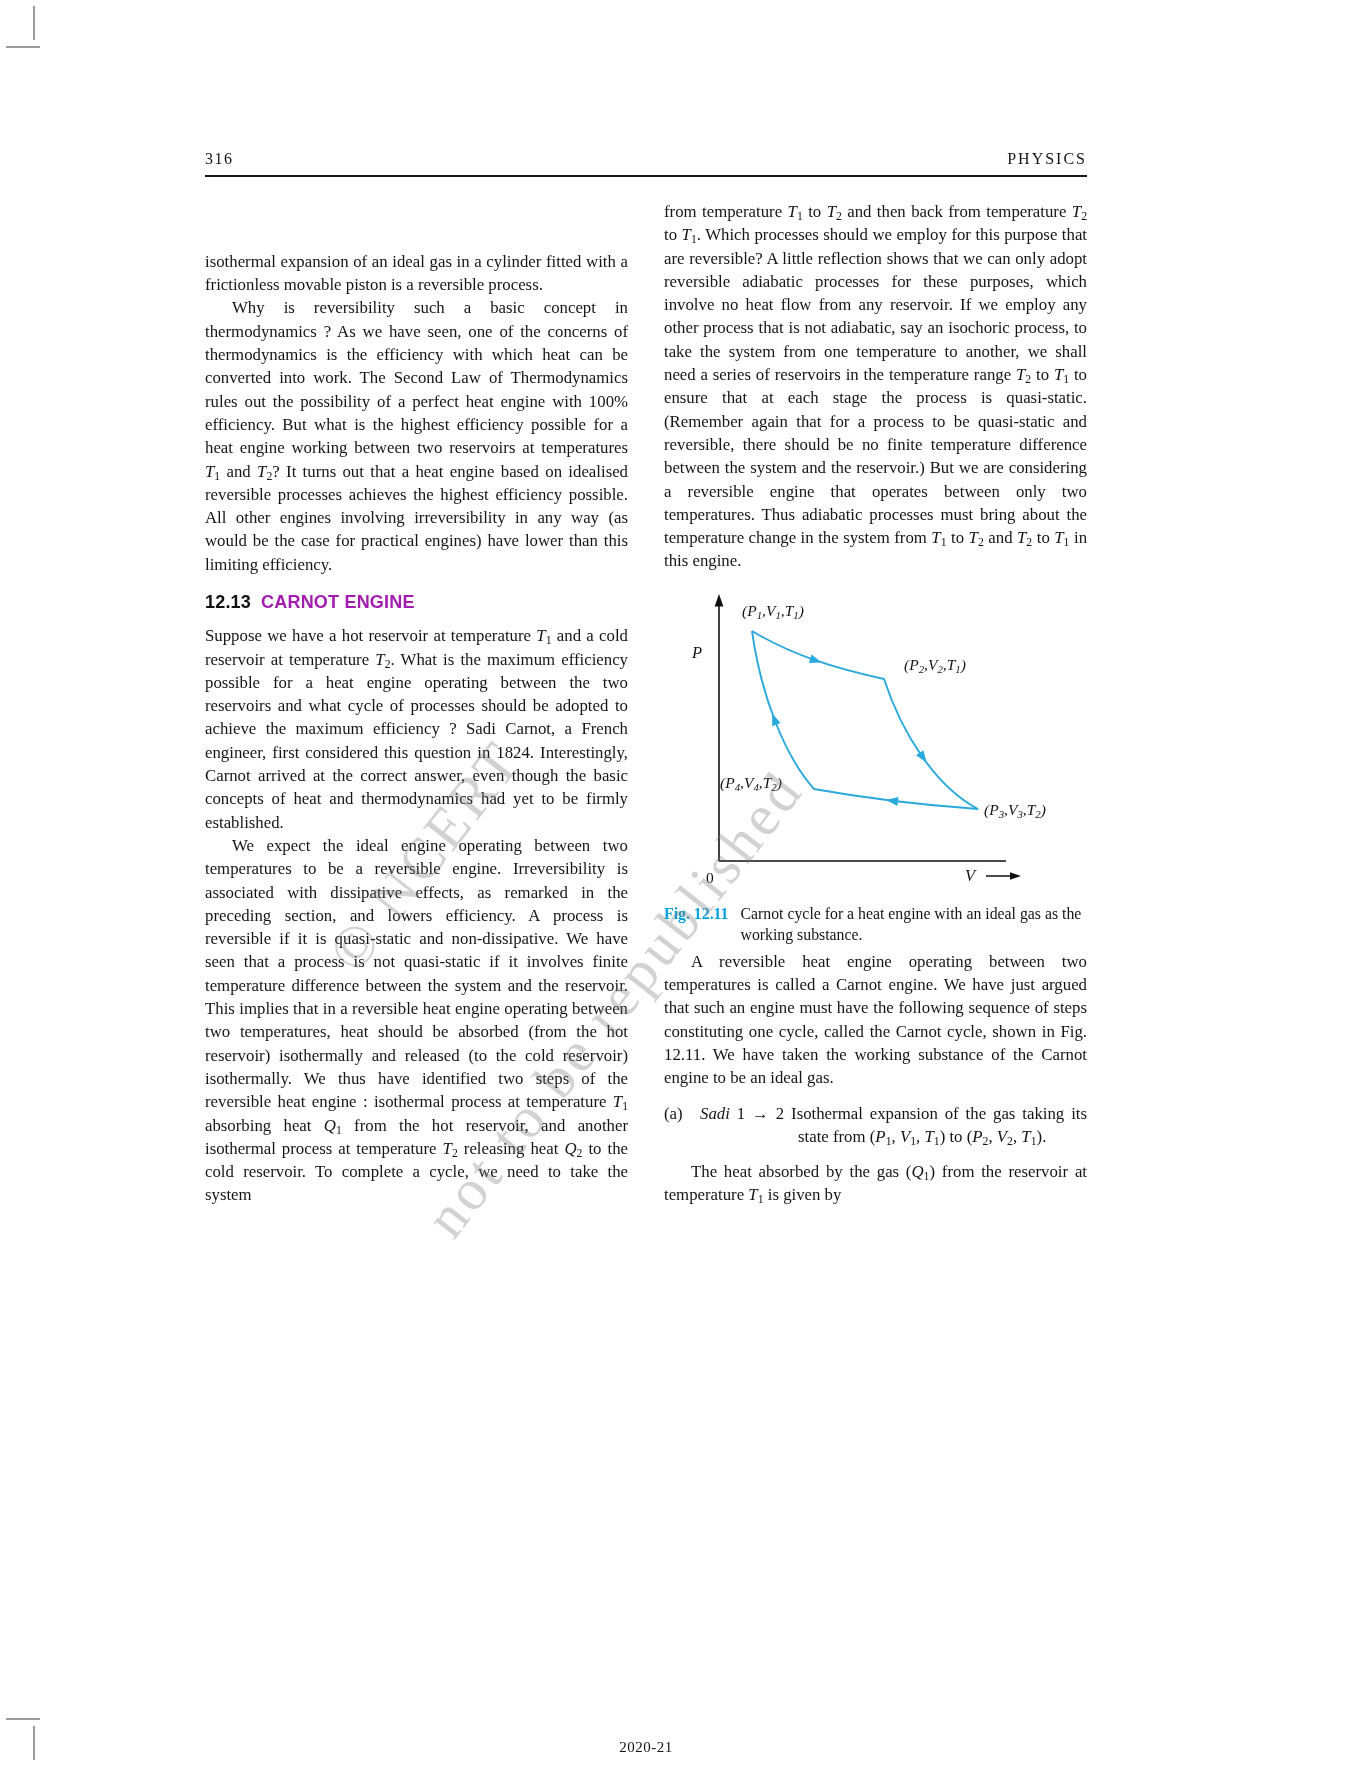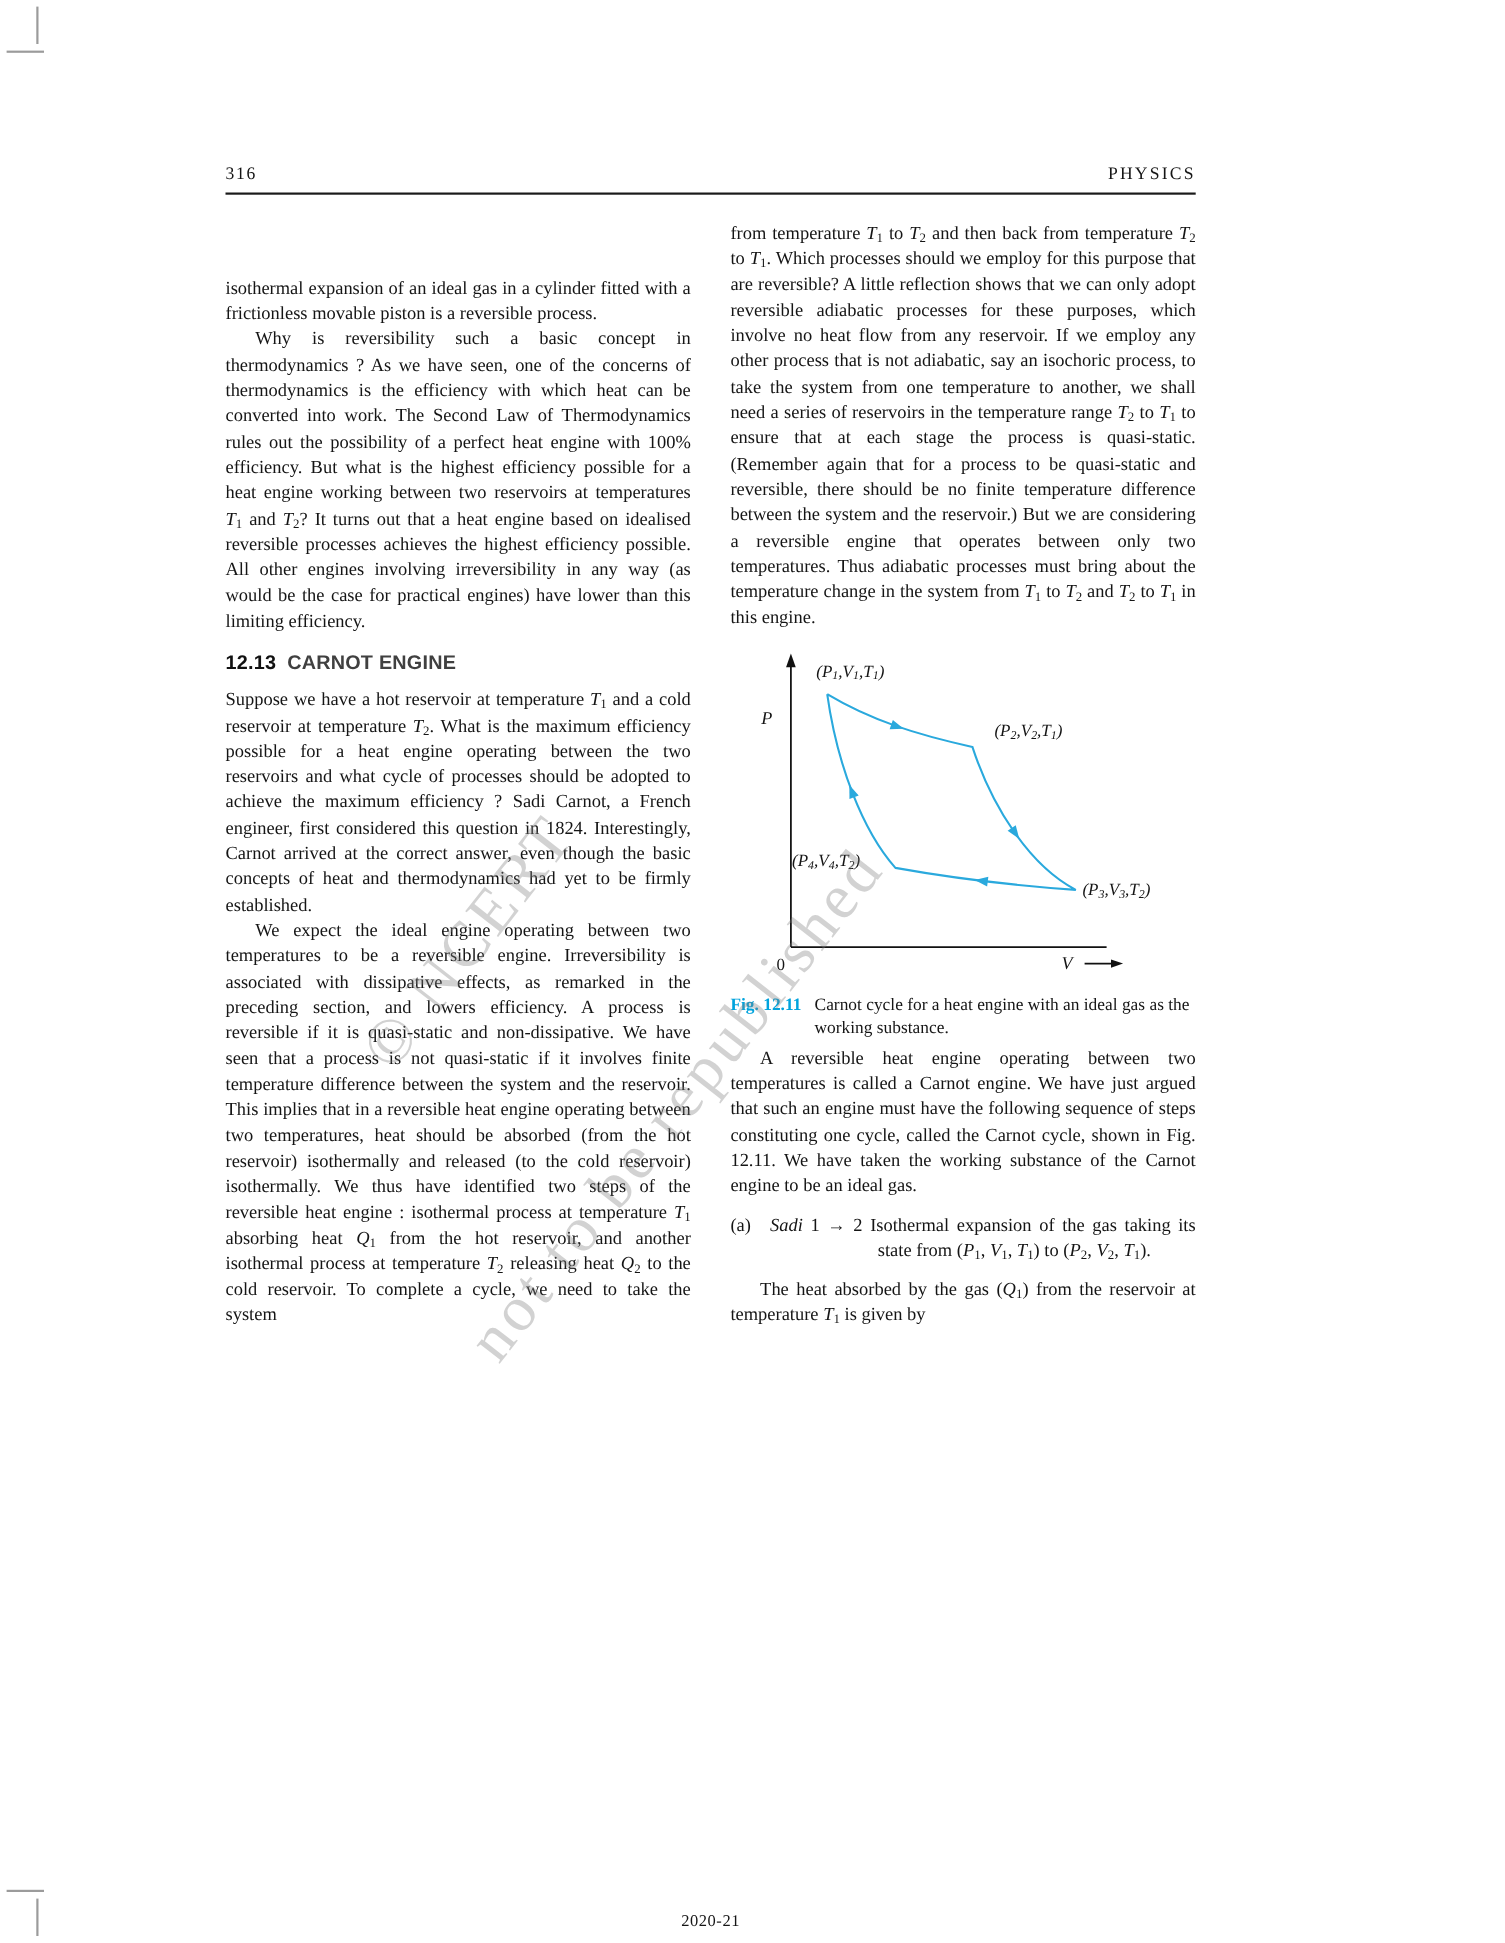--- a/index.html
+++ b/index.html
@@ -24,21 +24,21 @@
   .col { width: 423px; font-size: 16.8px; line-height: 23.3px; text-align: justify; }
   p { margin: 0; }
   .indent { text-indent: 27px; }
   sub { font-size: 0.7em; line-height: 0; vertical-align: -0.25em; }
   .section-heading {
     display: block; margin: 15px 0 10px;
     font-family: "Liberation Sans", sans-serif;
     font-size: 18px; font-weight: bold; letter-spacing: 0.2px; text-align: left;
   }
   .sec-num { color: #111; margin-right: 10px; }
-  .sec-title { color: #404040; }
+  .sec-title { color: #a21caf; }
   .fig { margin: 16px 0 4px; }
   .fig-canvas { position: relative; width: 420px; height: 302px; }
   .fig-canvas svg { position: absolute; left: 0; top: 0; }
   .axis-label { position: absolute; font-size: 16.5px; font-style: italic; }
   .p-label { left: 28px; top: 52px; }
   .v-label { left: 301px; top: 275px; }
   .origin-label { position: absolute; left: 42px; top: 277px; font-size: 15.5px; }
   .state-label { position: absolute; font-size: 15.5px; font-style: italic; white-space: nowrap; }
   .s1 { left: 78px; top: 10px; }
   .s2 { left: 240px; top: 64px; }

